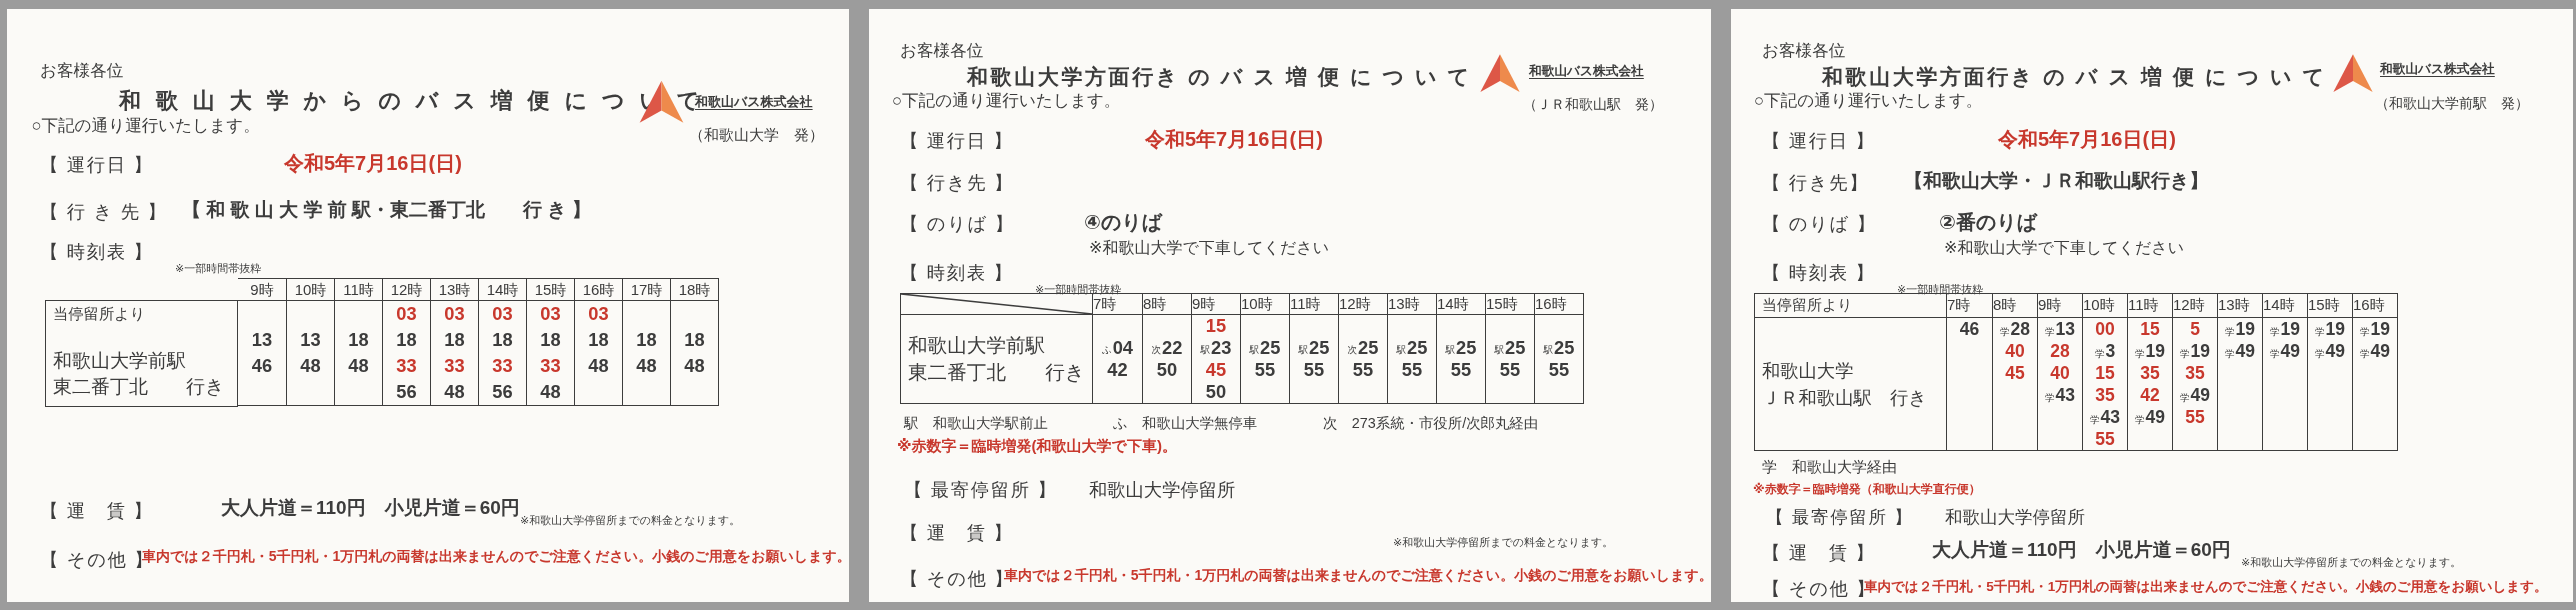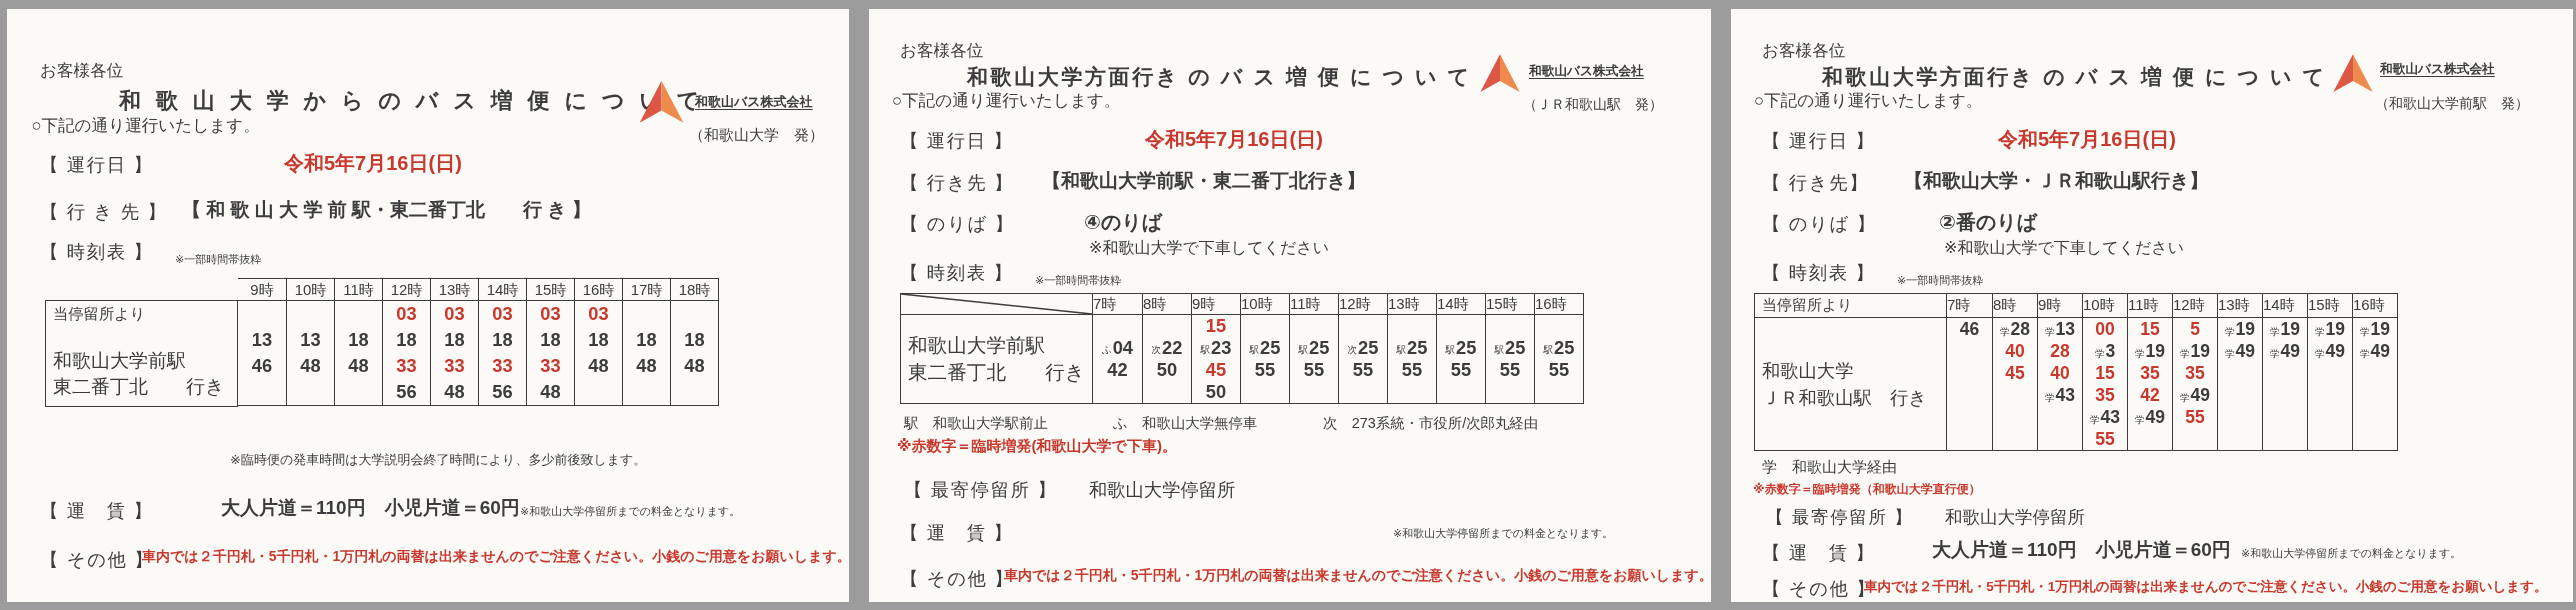--- a/index.html
+++ b/index.html
@@ -5,21 +5,21 @@
   html,body{margin:0;padding:0;width:2576px;height:611px;overflow:hidden;
     font-family:"Liberation Sans","DejaVu Sans",sans-serif;}
   body{background:var(--canvas,#9c9c9c);color:var(--ink,#3c3c3c);}
   .page{position:absolute;top:8.7px;width:842px;height:593px;background:var(--page,#fbfaf7);}
   #p1{left:7px} #p2{left:869px} #p3{left:1731px}
   .abs{position:absolute;white-space:nowrap;}
   .red{color:var(--red,#c8382d);}
   .b{font-weight:700}.sb{font-weight:600}
   .sec{letter-spacing:1.7px;font-size:18.3px;}
   .company{font-weight:700;text-decoration:underline;text-underline-offset:2.6px;}
-  .smallnote{font-size:11px;}
+  .smallnote{font-size:11px;margin-top:9px;}
   
   #p1 .e-recipient{left:33px;top:51px;font-size:16.6px}
   #p1 .e-title{left:112px;top:77px;font-size:22px;letter-spacing:4.4px}
   #p1 .e-logo{left:630px;top:70px;width:49px;height:47px}
   #p1 .e-company{left:688px;top:84px;font-size:13px}
   #p1 .e-origin{left:682px;top:117px;font-size:15px}
   #p1 .e-intro{left:24.4px;top:106px;font-size:16.6px}
   #p1 .e-datelab{left:33px;top:143px} #p1 .e-dateval{left:277px;top:141px;font-size:20px}
   #p1 .e-destlab{left:33px;top:190px} #p1 .e-destval{left:175px;top:188px;font-size:19px}
   #p1 .e-ttlab{left:33px;top:230px}   #p1 .e-ttnote{left:168px;top:243px}
@@ -281,21 +281,20 @@
               <span>18</span>
             </div>
             <div class="slot">
               <span>48</span>
             </div>
             <div class="slot"></div>
           </div>
         </div>
       </div>
     </div>
-  <div class="abs e-noteb">※臨時便の発車時間は大学説明会終了時間により、多少前後致します。</div>
   <div class="abs e-farelab sec">【 運　賃 】</div>
   <div class="abs e-fareval sb">大人片道＝110円　小児片道＝60円</div>
   <div class="abs e-farenote smallnote">※和歌山大学停留所までの料金となります。</div>
   <div class="abs e-otherlab sec">【 その他 】</div>
   <div class="abs e-otherval sb red">車内では２千円札・5千円札・1万円札の両替は出来ませんのでご注意ください。小銭のご用意をお願いします。</div>
 </section>
 
 <section class="page" id="p2">
   <div class="abs e-recipient">お客様各位</div>
   <h1 class="abs e-title b" style="margin:0">和歌山大学方面行き の バ ス 増 便 に つ い て</h1>
@@ -304,21 +303,20 @@
         <polygon points="28,1 3,49 28,35" fill="#dd5747"></polygon>
         <polygon points="28,1 53,49 28,35" fill="#ee8a4c"></polygon>
       </svg>
   </div>
   <div class="abs e-company company">和歌山バス株式会社</div>
   <div class="abs e-origin">（ＪＲ和歌山駅　発）</div>
   <div class="abs e-intro">○下記の通り運行いたします。</div>
   <div class="abs e-datelab sec">【 運行日 】</div>
   <div class="abs e-dateval b red">令和5年7月16日(日)</div>
   <div class="abs e-destlab sec">【 行き先 】</div>
-  <div class="abs e-destval sb">【和歌山大学前駅・東二番丁北行き】</div>
   <div class="abs e-platlab sec">【 のりば 】</div>
   <div class="abs e-platval sb">④のりば</div>
   <div class="abs e-platnote">※和歌山大学で下車してください</div>
   <div class="abs e-ttlab sec">【 時刻表 】</div>
   <div class="abs e-ttnote smallnote">※一部時間帯抜粋</div>
   <div class="t t2 grid diag abs">
       <div class="thead">
         <div class="corner">
           <svg class="dsvg" viewBox="0 0 100 100" preserveAspectRatio="none">
             <line x1="0" y1="0" x2="100" y2="100" stroke="#3d3d3d" stroke-width="1.6" vector-effect="non-scaling-stroke"></line>

